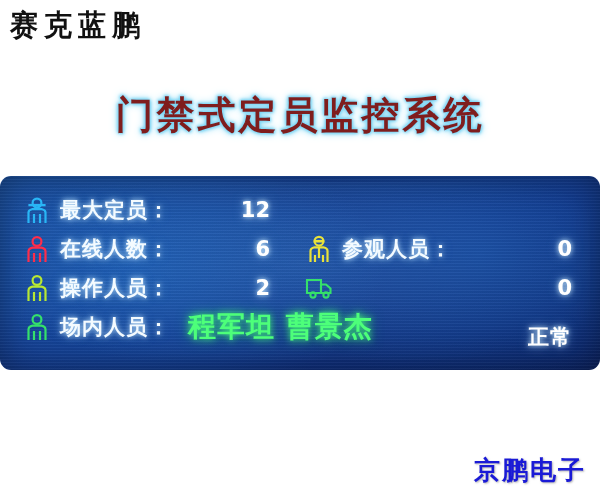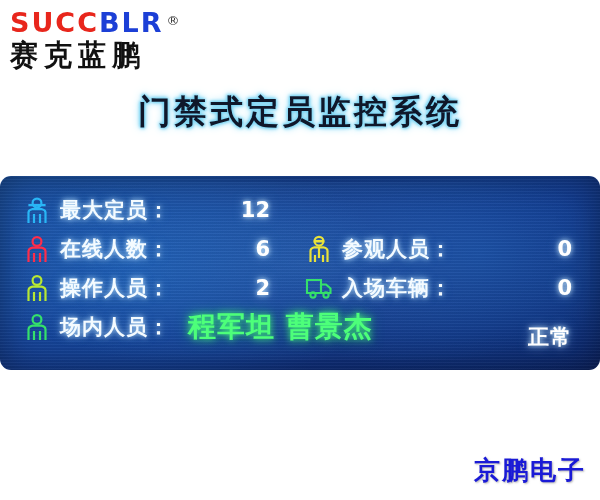--- a/index.html
+++ b/index.html
@@ -57,23 +57,23 @@
 
   
   .page-title {
     position: absolute;
     left: 0;
     right: 0;
     top: 90px;
     text-align: center;
     font-family: "DejaVu Sans", "Liberation Sans", sans-serif;
     font-weight: 700;
-    font-size: 33px;
+    font-size: 38px;
     letter-spacing: 3px;
-    color: #0f172a;
+    color: #7f1d1d;
     text-shadow:
       0 0 2px #7fd8f5,
       0 0 4px #5cc8ef,
       1px 1px 3px #a8e4fa,
       -1px -1px 3px #a8e4fa,
       0 0 8px #79d4f2;
     white-space: nowrap;
   }
 
   
@@ -203,23 +203,20 @@
     letter-spacing: 2px;
     color: #1a1ad6;
     text-shadow: 1px 1px 2px rgba(120,120,120,0.55);
     white-space: nowrap;
   }
 </style>
 </head>
 <body>
 
 <div class="brand">
-  <div class="brand-wordmark">
-    <span class="brand-succ">SUCC</span><span class="brand-blr">BLR</span><span class="brand-reg">®</span>
-  </div>
   <div class="brand-cn">赛克蓝鹏</div>
 </div>
 
 <div class="page-title">门禁式定员监控系统</div>
 
 <div class="led-panel">
   <div class="led-inner-glow"></div>
   <div class="led-scan"></div>
 
   <div class="led-grid">
@@ -290,21 +287,20 @@
         <span class="led-icon">
           <svg width="28" height="24" viewBox="0 0 28 24">
             <g fill="none" stroke="#35e06a" stroke-width="2.1" stroke-linecap="square">
               <path d="M2 4 H16 V17 H2 Z"></path>
               <path d="M16 8.5 H21 L25.5 12.5 V17 H16 Z"></path>
               <circle cx="8" cy="19" r="2.6"></circle>
               <circle cx="21" cy="19" r="2.6"></circle>
             </g>
           </svg>
         </span>
-        <span class="led-label">入场车辆：</span>
         <span class="led-value">0</span>
       </div>
     </div>
 
     <div class="led-row-full">
       <span class="led-icon">
         <svg width="26" height="28" viewBox="0 0 26 28">
           <g fill="none" stroke="#35e06a" stroke-width="2.2" stroke-linecap="square">
             <circle cx="13" cy="6.5" r="4.4"></circle>
             <path d="M4.5 26 V16.5 Q4.5 13.5 8.5 12.6 H17.5 Q21.5 13.5 21.5 16.5 V26"></path>

